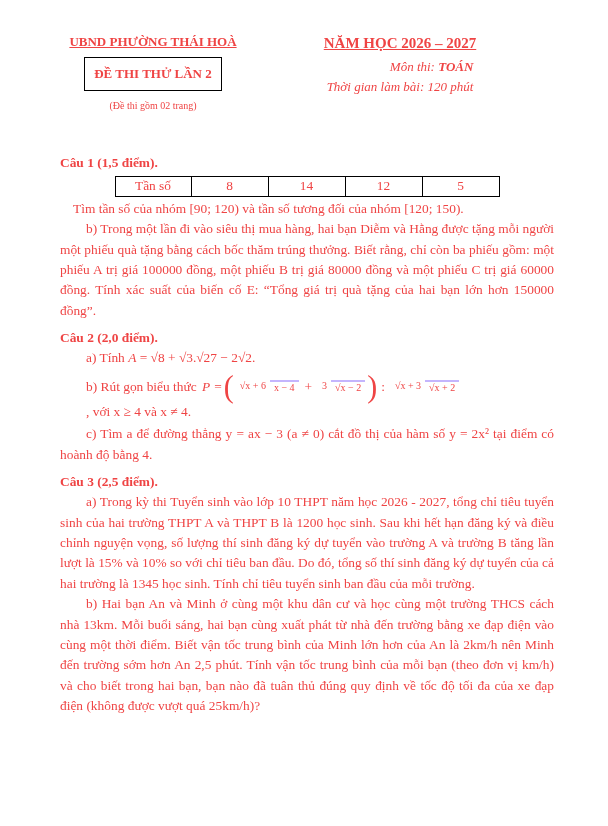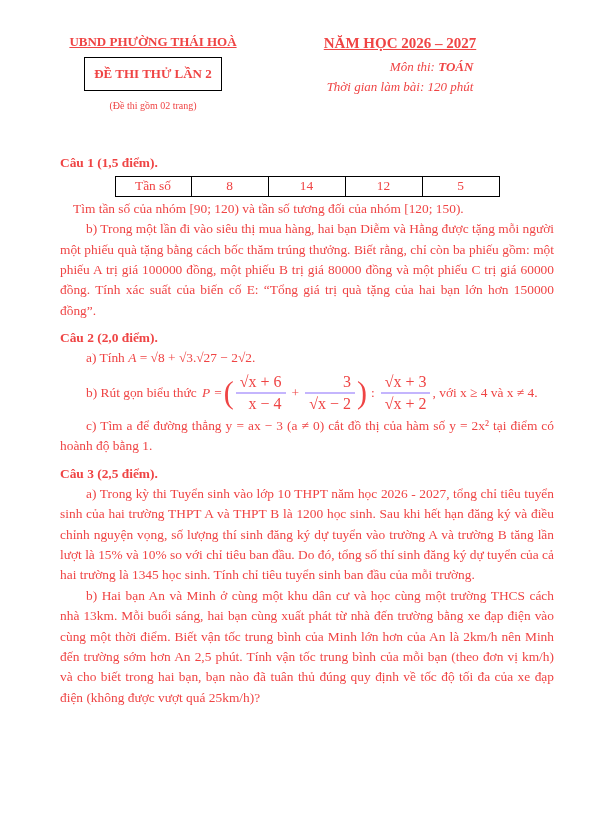--- a/index.html
+++ b/index.html
@@ -34,22 +34,22 @@
     border: 1px solid #000; text-align: center; vertical-align: middle;
     padding: 1px 4px; font-size: 13.4px; line-height: 1.25;
   }
   td.col-label { width: 76px; }
   td.col-val { width: 77px; }
   
   .it { font-style: italic; }
   .formula-line { display: flex; align-items: center; padding-left: 26px; margin: 3px 0 2px 0; flex-wrap: wrap; }
   .formula-line > span { white-space: pre; }
   .frac {
-    display: inline-flex; flex-direction: column; text-align: right;
-    vertical-align: middle; font-size: 16px; line-height: 1.25; margin: 0 2px;
+    display: inline-flex; text-align: right;
+    vertical-align: middle; font-size: 10px; line-height: 1.25; margin: 0 2px;
   }
   .frac .num { padding: 0 4px; }
   .frac .den { border-top: 2px solid #c4b5fd; padding: 0 4px; }
   .bp { font-size: 30px; font-weight: 300; line-height: 1; transform: scaleY(1.05); }
   .op { margin: 0 4px; }
   .eq { margin: 0 2px; }
 </style>
 </head>
 <body>
 
@@ -100,20 +100,20 @@
       <span class="bp">(</span>
       <span class="frac"><span class="num">√x + 6</span><span class="den">x − 4</span></span>
       <span class="op">+</span>
       <span class="frac"><span class="num">3</span><span class="den">√x − 2</span></span>
       <span class="bp">)</span>
       <span class="op">:</span>
       <span class="frac"><span class="num">√x + 3</span><span class="den">√x + 2</span></span>
       <span>, với x ≥ 4 và x ≠ 4.</span>
     </div>
 
-    <p class="para">c) Tìm a để đường thẳng y = ax − 3 (a ≠ 0) cắt đồ thị của hàm số y = 2x² tại điểm có hoành độ bằng 1.</p>
+    <p class="para">c) Tìm a để đường thẳng y = ax − 3 (a ≠ 0) cắt đồ thị của hàm số y = 2x² tại điểm có hoành độ bằng 4.</p>
 
     <h3 class="cau-title">Câu 3 (2,5 điểm).</h3>
     <p class="para">a) Trong kỳ thi Tuyển sinh vào lớp 10 THPT năm học 2026 - 2027, tổng chỉ tiêu tuyển sinh của hai trường THPT A và THPT B là 1200 học sinh. Sau khi hết hạn đăng ký và điều chỉnh nguyện vọng, số lượng thí sinh đăng ký dự tuyển vào trường A và trường B tăng lần lượt là 15% và 10% so với chỉ tiêu ban đầu. Do đó, tổng số thí sinh đăng ký dự tuyển của cả hai trường là 1345 học sinh. Tính chỉ tiêu tuyển sinh ban đầu của mỗi trường.</p>
     <p class="para">b) Hai bạn An và Minh ở cùng một khu dân cư và học cùng một trường THCS cách nhà 13km. Mỗi buổi sáng, hai bạn cùng xuất phát từ nhà đến trường bằng xe đạp điện vào cùng một thời điểm. Biết vận tốc trung bình của Minh lớn hơn của An là 2km/h nên Minh đến trường sớm hơn An 2,5 phút. Tính vận tốc trung bình của mỗi bạn (theo đơn vị km/h) và cho biết trong hai bạn, bạn nào đã tuân thủ đúng quy định về tốc độ tối đa của xe đạp điện (không được vượt quá 25km/h)?</p>
 
   </main>
 </div>
 
 </body></html>

